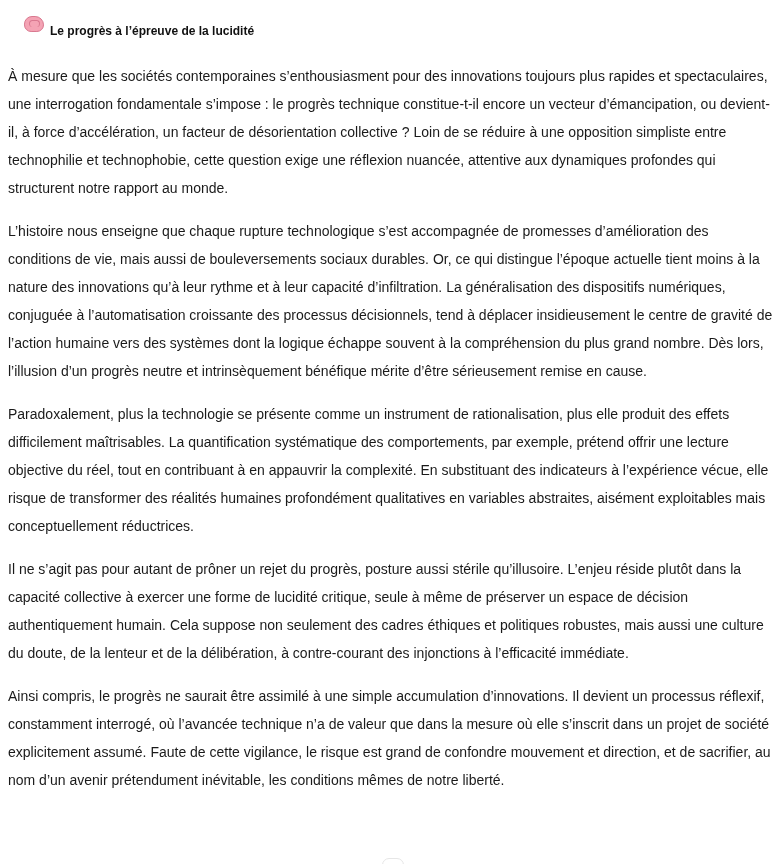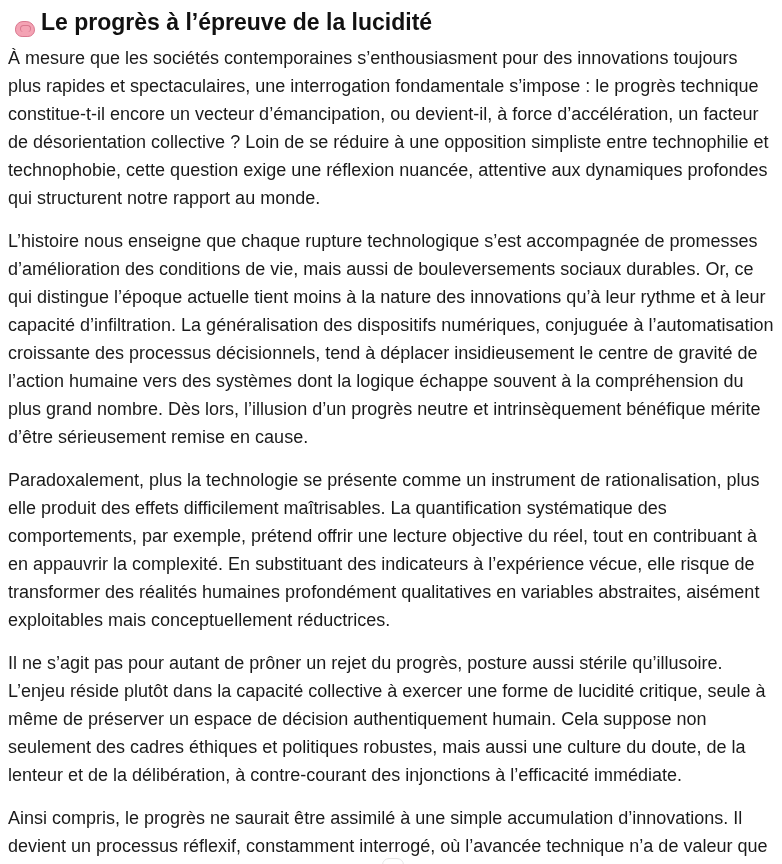--- a/index.html
+++ b/index.html
@@ -1,21 +1,21 @@
 <!DOCTYPE html>
 <html><head>
 <meta charset="utf-8">
 <style>
   html,body{margin:0;padding:0;background:#ffffff;}
   body{width:782px;height:864px;overflow:hidden;font-family:"Liberation Sans","DejaVu Sans",sans-serif;color:#1a1a1a;}
   .wrap{padding:0 8px 0 8px;}
-  h2{font-size:23px;font-weight:bold;margin:7px;height:30px;line-height:30px;display:flex;align-items:flex-end;gap:6px;color:#111;}
+  h2{font-size:12px;font-weight:bold;margin:16px;height:30px;line-height:30px;display:flex;align-items:flex-start;gap:6px;color:#111;}
   .brain{display:inline-block;width:20px;height:16px;border-radius:9px 10px 8px 8px;background:#f4a3b4;border:1.5px solid #d9788f;box-sizing:border-box;position:relative;}
   .brain::after{content:"";position:absolute;left:4px;top:3px;width:9px;height:6px;border:1px solid #d9788f;border-radius:5px;border-bottom:none;}
-  p{font-size:18px;line-height:28px;margin:0 0 15px 0;}
+  p{font-size:14px;line-height:28px;margin:0 0 15px 0;}
   .p1{margin-top:6px;}
   .scroll-hint{position:absolute;left:382px;top:858px;width:20px;height:12px;border:1px solid #e6e6e6;border-radius:10px;background:#fff;}
 </style>
 </head>
 <body>
 
 <div class="wrap">
   <h2>
     <span class="brain"></span>
     <span>Le progrès à l’épreuve de la lucidité</span>

